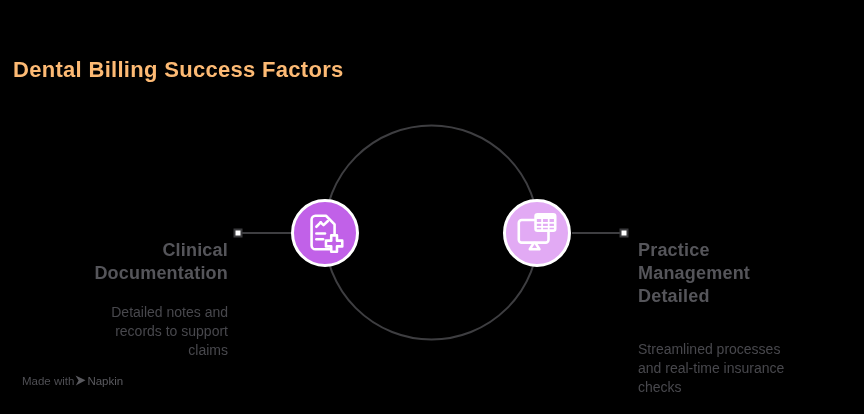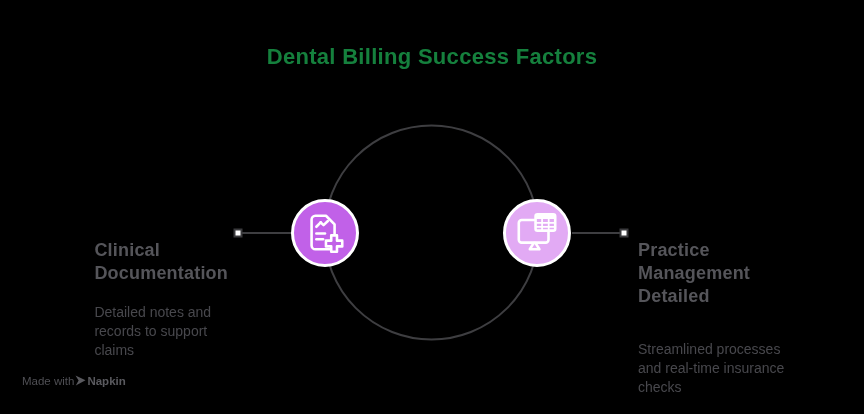--- a/index.html
+++ b/index.html
@@ -13,26 +13,26 @@
     height: 414px;
     background: #000000;
     overflow: hidden;
     font-family: "Liberation Sans", "DejaVu Sans", sans-serif;
   }
   .title {
     position: absolute;
     left: 0;
     right: 0;
     top: 44px;
-    margin: 0;
-    text-align: center;
+    margin: 13px;
+    text-align: left;
     font-size: 22px;
     font-weight: 700;
     letter-spacing: 0.3px;
-    color: #15803d;
+    color: #fdba74;
   }
   .wires {
     position: absolute;
     left: 0;
     top: 0;
   }
   .node {
     position: absolute;
     width: 62px;
     height: 62px;
@@ -54,35 +54,35 @@
     line-height: 23px;
     color: #55555a;
     letter-spacing: 0.2px;
   }
   .textblock .desc {
     font-size: 14px;
     font-weight: 400;
     line-height: 19px;
     color: #48484d;
   }
-  .tb-left  { right: 636px; top: 221px; text-align: left; }
+  .tb-left  { right: 636px; top: 221px; text-align: right; }
   .tb-left  .desc { }
   .tb-right { left: 638px; top: 221px; text-align: left; }
   .tb-right .desc { margin-top: 14px; }
 
   .watermark {
     position: absolute;
     left: 22px;
     top: 374px;
     display: flex;
     align-items: center;
     font-size: 11.5px;
     color: #4f4f54;
   }
-  .watermark .brand { color: #5a5a5f; font-weight: 700; }
+  .watermark .brand { color: #5a5a5f; font-weight: 400; }
   .watermark svg { display: block; }
 </style>
 </head>
 <body>
 
 <div class="canvas">
 
   <h1 class="title">Dental Billing Success Factors</h1>
 
   <svg class="wires" width="864" height="414" viewBox="0 0 864 414">

